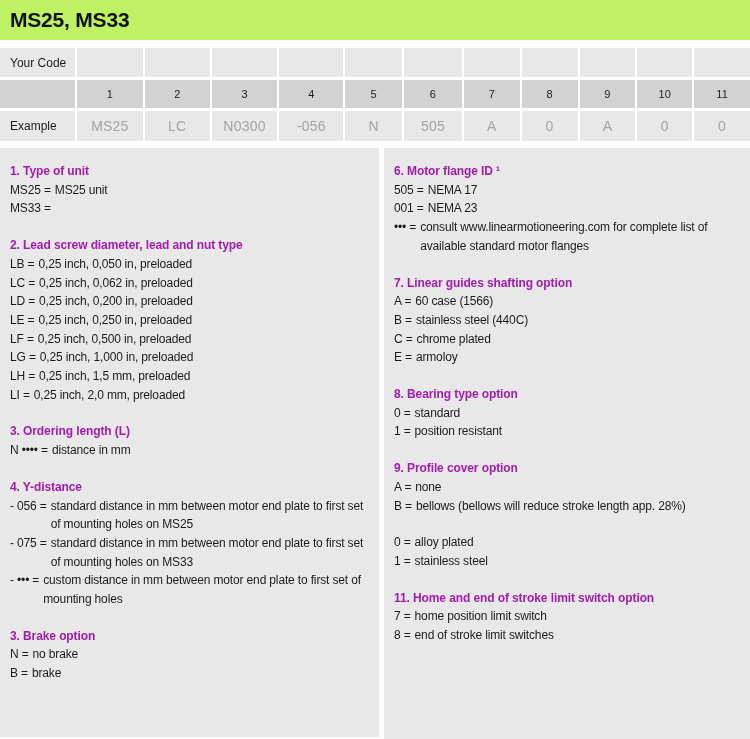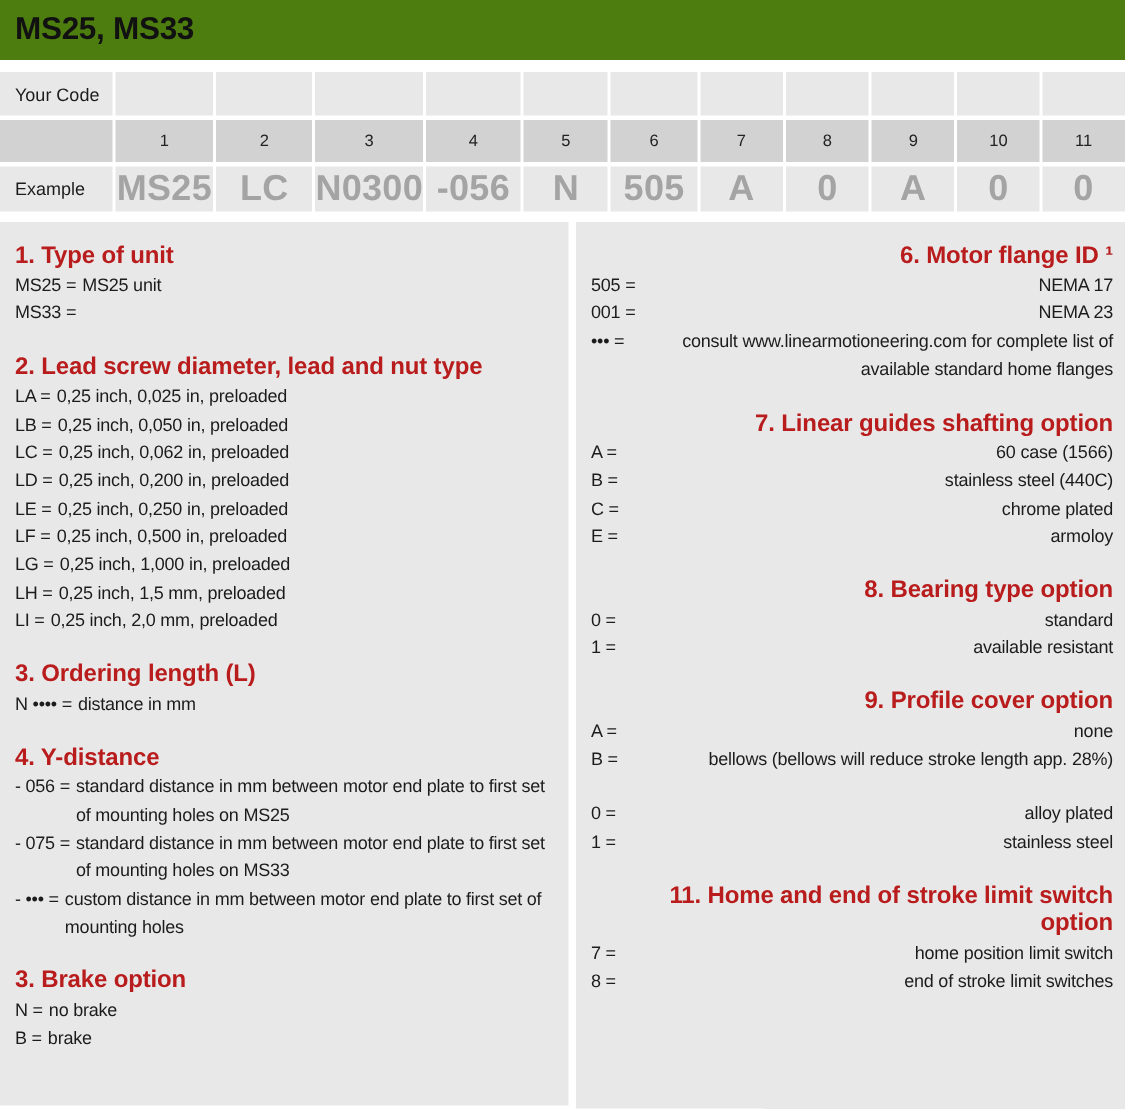--- a/index.html
+++ b/index.html
@@ -2,53 +2,53 @@
 <html><head>
 <meta charset="utf-8">
 <style>
   html,body{margin:0;padding:0;background:#ffffff;}
   body{
     width:750px;height:739px;overflow:hidden;
     font-family:"Liberation Sans","DejaVu Sans",sans-serif;
     color:#1c1c1c;position:relative;
   }
   .title-bar{
-    height:40px;background:#4d7c0f;
+    height:40px;background:#bef264;
     display:flex;align-items:center;
     padding-left:10px;box-sizing:border-box;
     margin-bottom:8px;
   }
   .title-bar h1{
     margin:0;font-size:21px;font-weight:bold;letter-spacing:-0.2px;color:#111;
   }
   .code-grid{
     display:grid;
     grid-template-columns:75px 66fr 65fr 66fr 64fr 57fr 58fr 56fr 56fr 56fr 55fr 56fr;
     grid-template-rows:29px 28px 30px;
     column-gap:2px;row-gap:3px;
     margin-bottom:7px;
     text-align:right;
   }
   .cell{display:flex;align-items:center;justify-content:center;box-sizing:border-box;}
   .cell.light{background:#e8e8e8;}
   .cell.dark{background:#d2d2d2;}
   .label-cell{justify-content:flex-start;padding-left:10px;font-size:12px;color:#1c1c1c;}
   .num{font-size:11px;color:#222;}
-  .example{font-size:24px;font-weight:bold;color:#a4a4a4;letter-spacing:0.2px;}
+  .example{font-size:14px;font-weight:normal;color:#a4a4a4;letter-spacing:0.2px;}
   .panels{display:flex;column-gap:5px;height:592px;align-items:flex-start;}
   .panel{
     background:#e8e8e8;box-sizing:border-box;
     padding:14px 8px 0 10px;
   }
   .panel.left{width:379px;height:589px;}
-  .panel.right{flex:1;height:592px;text-align:right;}
+  .panel.right{flex:1;height:592px;}
   .section{margin:0 0 18px 0;}
   .sec-heading{
-    margin:0;font-size:16px;font-weight:bold;line-height:18.7px;
-    letter-spacing:-0.1px;color:#b91c1c;
+    margin:0;font-size:12px;font-weight:bold;line-height:18.7px;
+    letter-spacing:-0.1px;color:#a21caf;
   }
   .def-row{
     display:flex;font-size:12px;line-height:18.7px;letter-spacing:-0.15px;color:#1c1c1c;
   }
   .def-code{white-space:pre;margin-right:4px;}
   .def-desc{flex:1;min-width:0;}
 </style>
 </head>
 <body>
 
@@ -103,24 +103,20 @@
           <span class="def-code">MS25 =</span>
           <span class="def-desc">MS25 unit</span>
         </div>
         <div class="def-row">
           <span class="def-code">MS33 =</span>
         </div>
       </div>
       <div class="section">
         <h2 class="sec-heading">2. Lead screw diameter, lead and nut type</h2>
         <div class="def-row">
-          <span class="def-code">LA =</span>
-          <span class="def-desc">0,25 inch, 0,025 in, preloaded</span>
-        </div>
-        <div class="def-row">
           <span class="def-code">LB =</span>
           <span class="def-desc">0,25 inch, 0,050 in, preloaded</span>
         </div>
         <div class="def-row">
           <span class="def-code">LC =</span>
           <span class="def-desc">0,25 inch, 0,062 in, preloaded</span>
         </div>
         <div class="def-row">
           <span class="def-code">LD =</span>
           <span class="def-desc">0,25 inch, 0,200 in, preloaded</span>
@@ -186,21 +182,21 @@
         <div class="def-row">
           <span class="def-code">505 =</span>
           <span class="def-desc">NEMA 17</span>
         </div>
         <div class="def-row">
           <span class="def-code">001 =</span>
           <span class="def-desc">NEMA 23</span>
         </div>
         <div class="def-row">
           <span class="def-code">••• =</span>
-          <span class="def-desc">consult www.linearmotioneering.com for complete list of available standard home flanges</span>
+          <span class="def-desc">consult www.linearmotioneering.com for complete list of available standard motor flanges</span>
         </div>
       </div>
       <div class="section">
         <h2 class="sec-heading">7. Linear guides shafting option</h2>
         <div class="def-row">
           <span class="def-code">A =</span>
           <span class="def-desc">60 case (1566)</span>
         </div>
         <div class="def-row">
           <span class="def-code">B =</span>
@@ -216,21 +212,21 @@
         </div>
       </div>
       <div class="section">
         <h2 class="sec-heading">8. Bearing type option</h2>
         <div class="def-row">
           <span class="def-code">0 =</span>
           <span class="def-desc">standard</span>
         </div>
         <div class="def-row">
           <span class="def-code">1 =</span>
-          <span class="def-desc">available resistant</span>
+          <span class="def-desc">position resistant</span>
         </div>
       </div>
       <div class="section">
         <h2 class="sec-heading">9. Profile cover option</h2>
         <div class="def-row">
           <span class="def-code">A =</span>
           <span class="def-desc">none</span>
         </div>
         <div class="def-row">
           <span class="def-code">B =</span>

